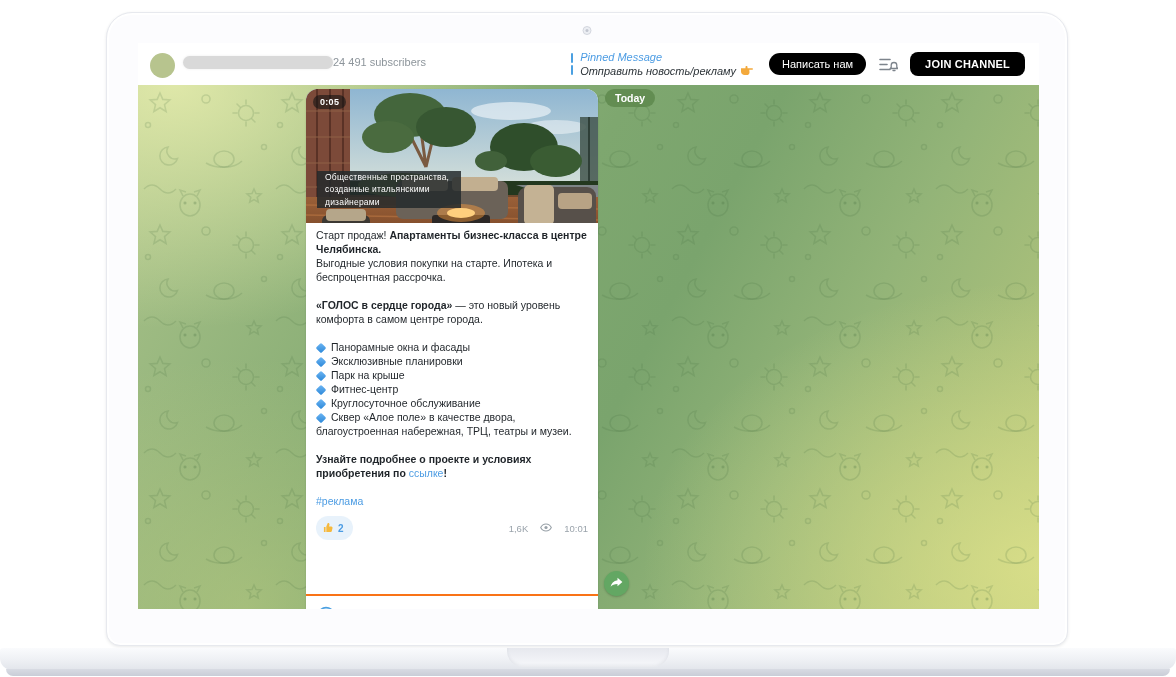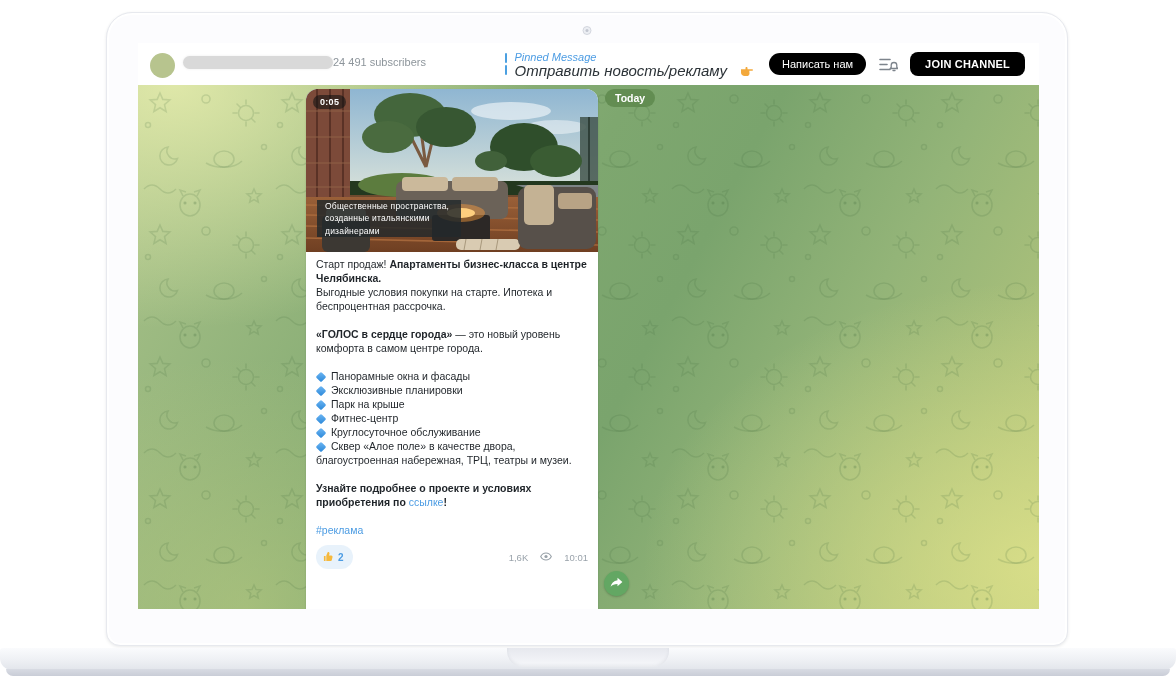--- a/index.html
+++ b/index.html
@@ -50,21 +50,21 @@
   .avatar{width:25px;height:25px;border-radius:50%;background:#b7c48e;flex:0 0 auto;margin-top:2px;}
   .ch-info{margin-left:8px;display:flex;flex-direction:row;justify-content:center;}
   .name-blur{width:150px;height:13px;border-radius:7px;background:#d9d9d9;box-shadow:0 0 3px rgba(0,0,0,.07);margin-bottom:3px;}
   .subs{font-size:11px;color:#8d959b;}
   .spacer{flex:1;}
   .pinned{display:flex;align-items:stretch;margin-right:16px;cursor:pointer;}
   .pin-bar{display:flex;flex-direction:column;justify-content:center;gap:2px;margin-right:7px;}
   .pin-bar span{width:2.5px;height:10px;background:#4ba0e1;border-radius:2px;display:block;}
   .pin-texts{display:flex;flex-direction:column;font-style:italic;}
   .pin-title{font-size:11px;color:#4c9ce3;line-height:13px;}
-  .pin-sub{font-size:15px;color:#2c3338;line-height:14px;display:flex;align-items:center;gap:13px;white-space:nowrap;}
+  .pin-sub{font-size:11px;color:#2c3338;line-height:14px;display:flex;align-items:center;gap:4px;white-space:nowrap;}
   .btn{
     border:none;color:#fff;background:#000000;border-radius:15px;
     font-family:inherit;font-size:11px;cursor:pointer;white-space:nowrap;
   }
   .btn-write{padding:5px 13px;margin-right:12px;}
   .ctx-icon{margin-right:12px;display:flex;align-items:center;cursor:pointer;}
   .btn-join{padding:6px 15px;font-weight:bold;letter-spacing:.2px;border-radius:8px;}
   
   .chat{
     position:relative;height:524px;overflow:hidden;
@@ -81,21 +81,21 @@
     padding:3px 10px;border-radius:12px;
   }
   
   .bubble{
     position:absolute;left:168px;top:4px;width:292px;z-index:2;
     background:#fff;border-radius:12px 12px 12px 5px;
     box-shadow:0 1px 2px rgba(16,35,47,.18);
   }
   .tail{position:absolute;left:-8px;bottom:0;}
   .video-wrap{
-    position:relative;height:163px;border-radius:12px 12px 0 0;overflow:hidden;cursor:pointer;
+    position:relative;height:134px;border-radius:12px 12px 0 0;overflow:hidden;cursor:pointer;
   }
   .video-wrap svg.scene{display:block;}
   .duration{
     position:absolute;left:7px;top:6px;background:rgba(10,14,16,.55);color:#fff;
     font-size:9px;font-weight:bold;padding:2px 7px;border-radius:9px;letter-spacing:.3px;
   }
   .img-caption{
     position:absolute;left:11px;bottom:15px;max-width:128px;
     background:rgba(34,40,43,.84);color:#fff;font-size:8.5px;line-height:1.45;
     padding:0 8px;letter-spacing:.2px;

